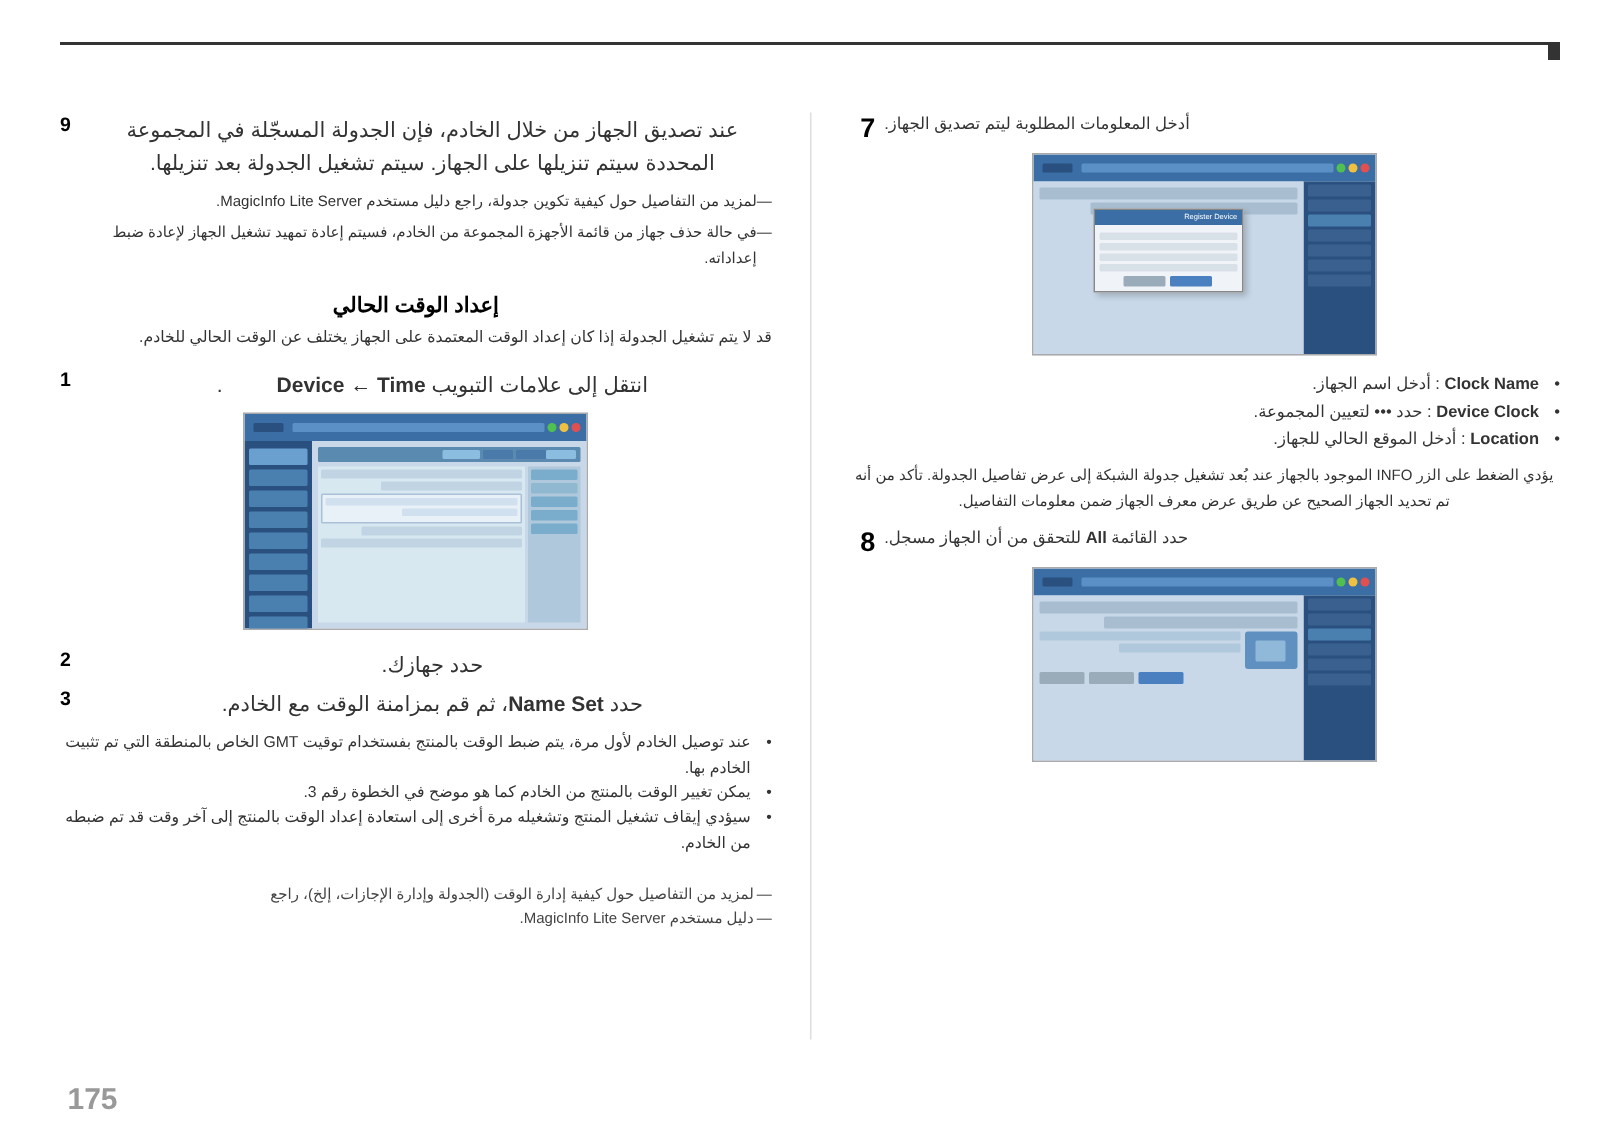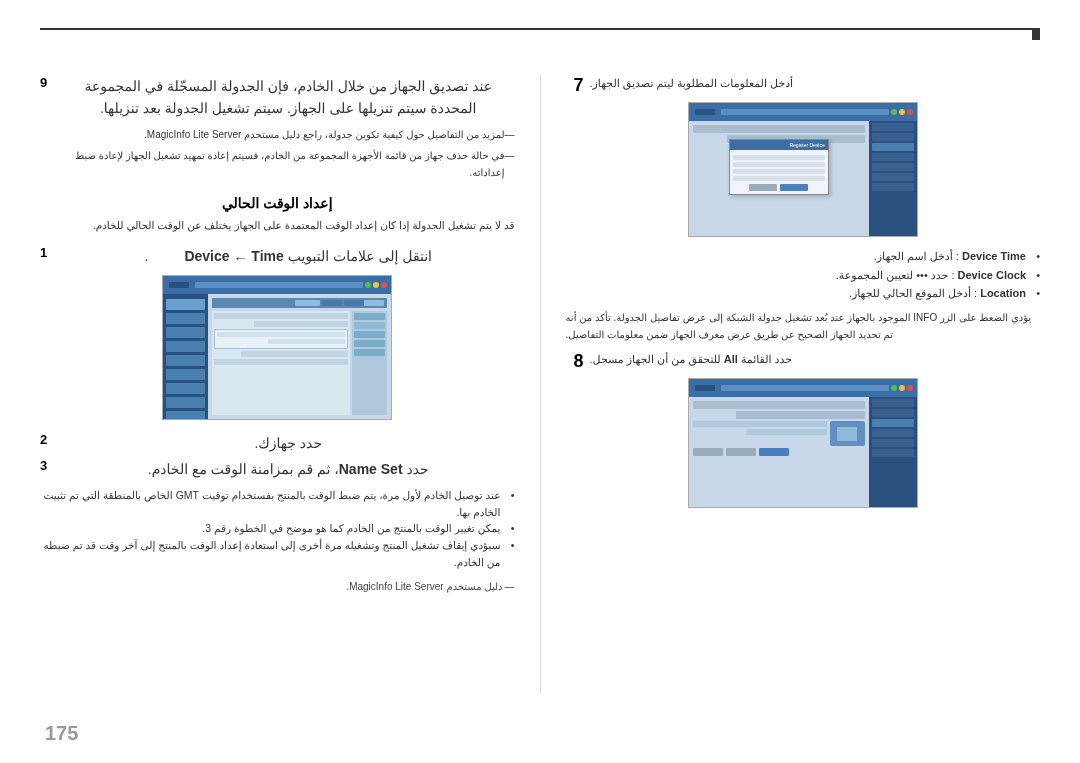--- a/index.html
+++ b/index.html
@@ -213,36 +213,36 @@
 
     .bullet-list li .term {
       font-weight: bold;
     }
 
     .info-text {
       font-size: 10px;
       color: #333;
       line-height: 1.7;
       margin: 6px 0;
-      text-align: left;
+      text-align: center;
     }
 
     
     .page-number {
       position: absolute;
       bottom: 18px;
       left: 45px;
       font-size: 20px;
       font-weight: bold;
       color: #999;
       margin-top: 16px;
     }
 
     .step2-bullets {
-      margin: 4px 0 8px 0;
+      margin: 4px 0 18px 0;
     }
 
     .step2-bullet {
       font-size: 10.5px;
       color: #333;
       line-height: 1.6;
       padding-right: 14px;
       position: relative;
       text-align: right;
     }
@@ -390,20 +390,21 @@
           حدد <span style="font-weight:bold;">Name Set</span>، ثم قم بمزامنة الوقت مع الخادم.
         </span>
       </div>
 
       <div class="step2-bullets">
         <div class="step2-bullet">عند توصيل الخادم لأول مرة، يتم ضبط الوقت بالمنتج بفستخدام توقيت GMT الخاص بالمنطقة التي تم تثبيت الخادم بها.</div>
         <div class="step2-bullet">يمكن تغيير الوقت بالمنتج من الخادم كما هو موضح في الخطوة رقم 3.</div>
         <div class="step2-bullet">سيؤدي إيقاف تشغيل المنتج وتشغيله مرة أخرى إلى استعادة إعداد الوقت بالمنتج إلى آخر وقت قد تم ضبطه من الخادم.</div>
       </div>
 
+      <div class="small-dashed">لمزيد من التفاصيل حول كيفية إدارة الوقت (الجدولة وإدارة الإجازات، إلخ)، راجع</div>
       <div class="small-dashed">دليل مستخدم MagicInfo Lite Server.</div>
 
     </div>
 
     <div class="right-column">
 
       <div class="right-section-header">
         <span class="section-num-right">7</span>
         <span class="section-desc-right">أدخل المعلومات المطلوبة ليتم تصديق الجهاز.</span>
       </div>
@@ -442,21 +443,21 @@
                   <div style="height:7px; width:28px; background:#9aabba; border-radius:1px;"></div>
                 </div>
               </div>
             </div>
           </div>
         </div>
       </div>
 
       <ul class="bullet-list">
         <li>
-          <span class="term">Device Time</span>
+          <span class="term">Clock Name</span>
           <span>: أدخل اسم الجهاز.</span>
         </li>
         <li>
           <span class="term">Device Clock</span>
           <span>: حدد ••• لتعيين المجموعة.</span>
         </li>
         <li>
           <span class="term">Location</span>
           <span>: أدخل الموقع الحالي للجهاز.</span>
         </li>

